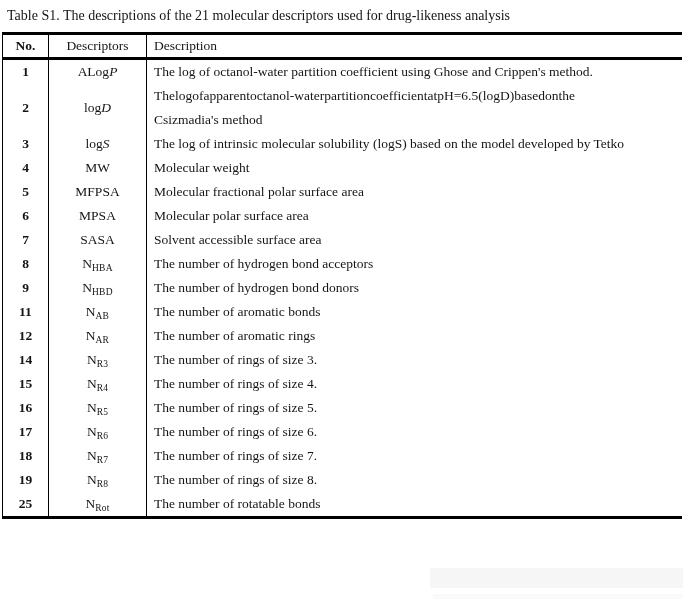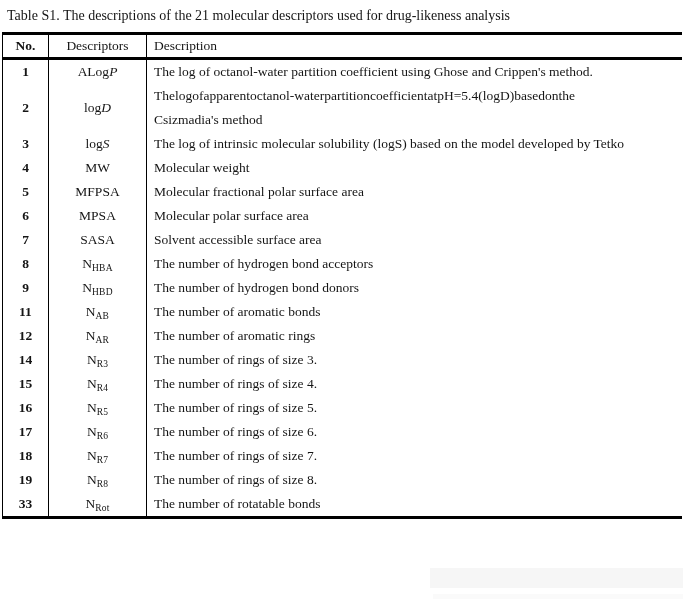--- a/index.html
+++ b/index.html
@@ -125,21 +125,21 @@
     <td class="c-no">1</td>
     <td class="c-descriptor">ALog<i class="desc-italic">P</i></td>
     <td class="c-description">
             <span class="dline">The log of octanol-water partition coefficient using Ghose and Crippen's method.</span>
           </td>
   </tr>
         <tr class="double">
     <td class="c-no">2</td>
     <td class="c-descriptor">log<i class="desc-italic">D</i></td>
     <td class="c-description">
-            <span class="dline just"><span>The</span><span>log</span><span>of</span><span>apparent</span><span>octanol-water</span><span>partition</span><span>coefficient</span><span>at</span><span>pH=5.4</span><span>(logD)</span><span>based</span><span>on</span><span>the</span></span>
+            <span class="dline just"><span>The</span><span>log</span><span>of</span><span>apparent</span><span>octanol-water</span><span>partition</span><span>coefficient</span><span>at</span><span>pH=6.5</span><span>(logD)</span><span>based</span><span>on</span><span>the</span></span>
             <span class="dline">Csizmadia's method</span>
           </td>
   </tr>
         <tr>
     <td class="c-no">3</td>
     <td class="c-descriptor">log<i class="desc-italic">S</i></td>
     <td class="c-description">
             <span class="dline">The log of intrinsic molecular solubility (logS) based on the model developed by Tetko</span>
           </td>
   </tr>
@@ -235,21 +235,21 @@
           </td>
   </tr>
         <tr>
     <td class="c-no">19</td>
     <td class="c-descriptor">N<sub class="desc-sub">R8</sub></td>
     <td class="c-description">
             <span class="dline">The number of rings of size 8.</span>
           </td>
   </tr>
         <tr>
-    <td class="c-no">33</td>
+    <td class="c-no">25</td>
     <td class="c-descriptor">N<sub class="desc-sub">Rot</sub></td>
     <td class="c-description">
             <span class="dline">The number of rotatable bonds</span>
           </td>
   </tr>
       </tbody>
   </table>
 
 </div>
 

